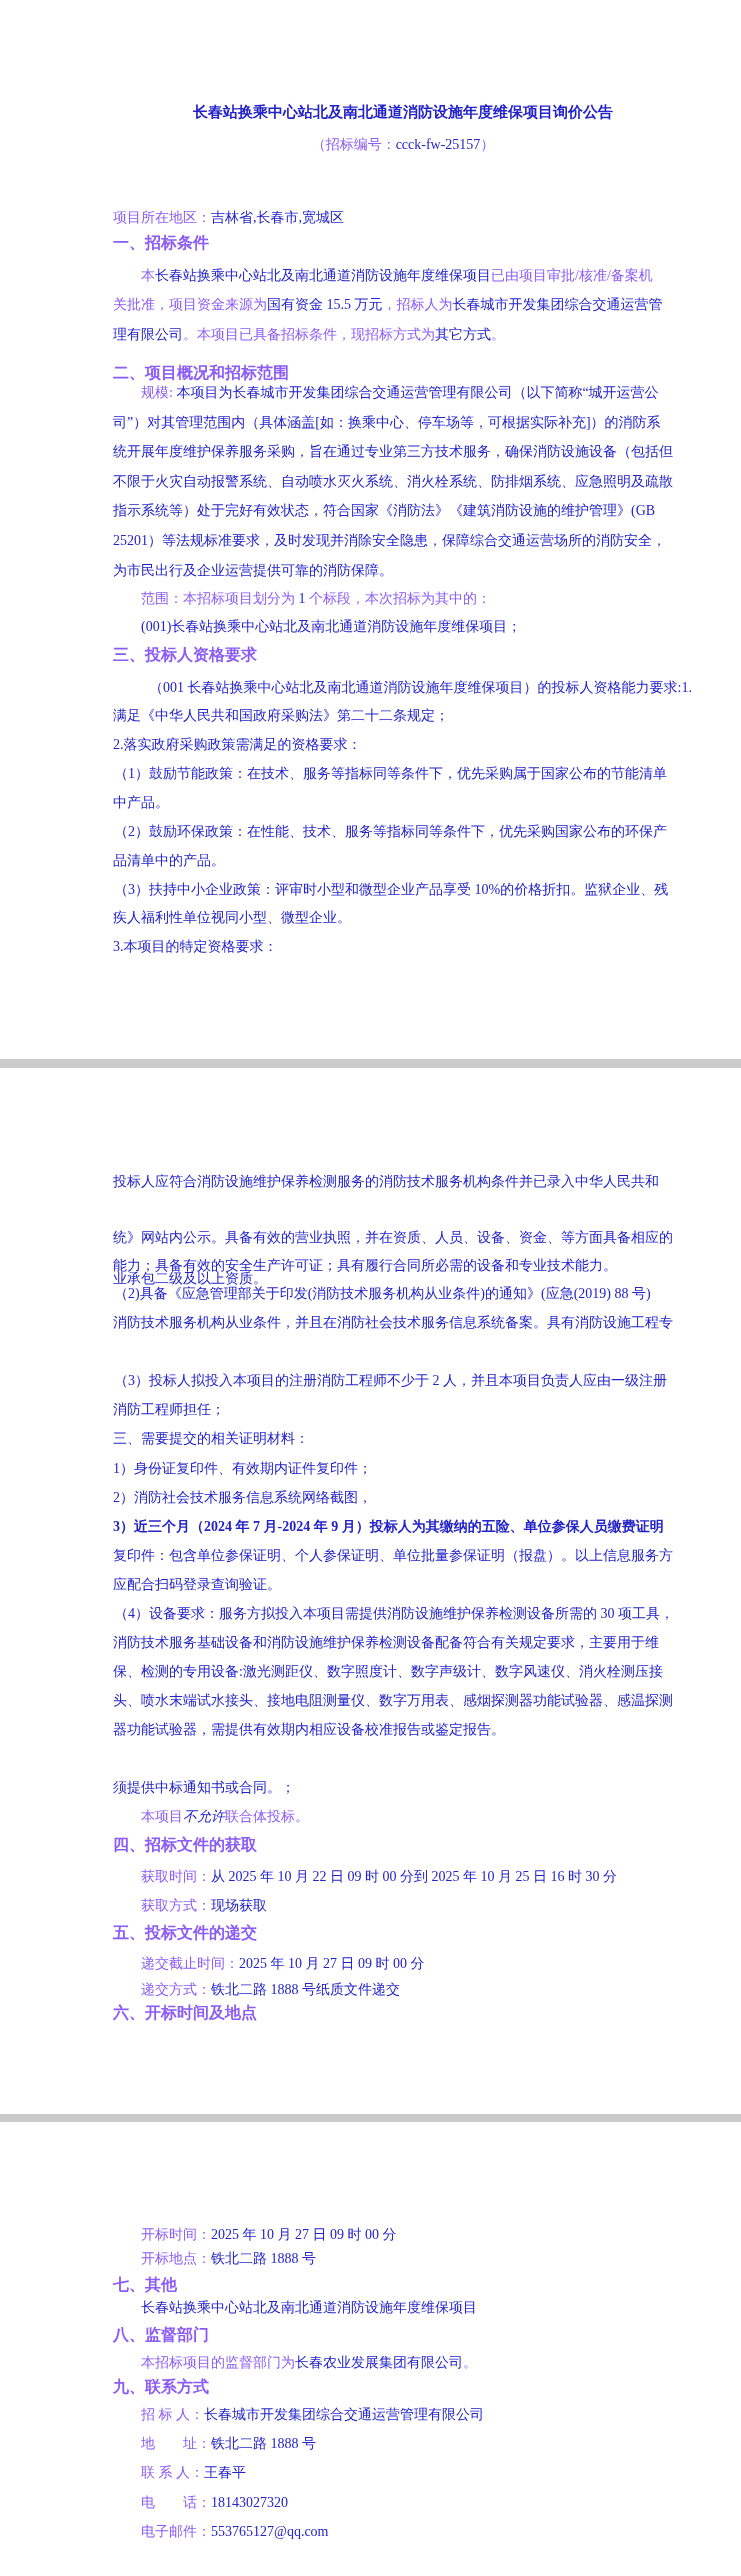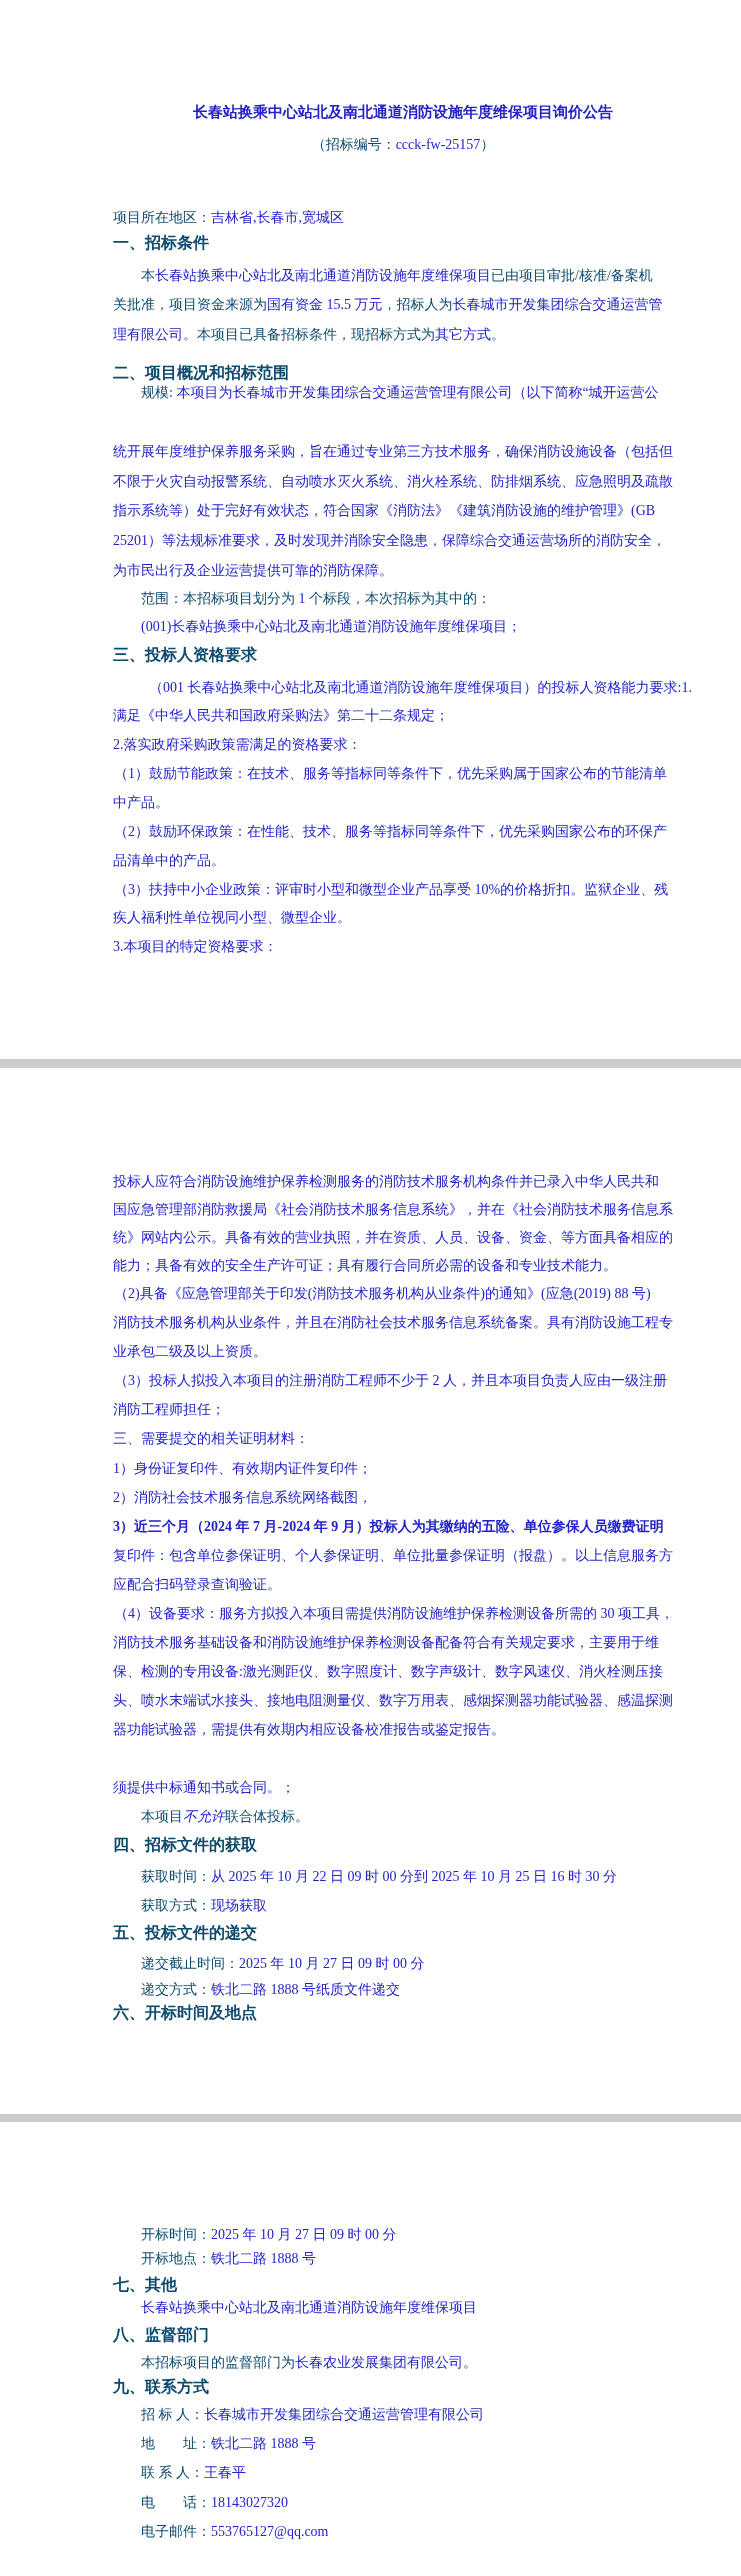--- a/index.html
+++ b/index.html
@@ -9,66 +9,66 @@
   }
   html,body{margin:0;padding:0;background:#ffffff;}
   body{width:742px;height:3199px;position:relative;font-family:"Liberation Serif","DejaVu Serif",serif;}
   #doc{position:absolute;left:0;top:0;width:742px;height:3199px;background:#fff;overflow:hidden;}
   .ln{position:absolute;white-space:pre;line-height:18.5px;color:#000;}
   .k-title{font-size:15px;font-weight:bold;}
   .k-sub{font-size:14px;}
   .k-h{font-size:16px;font-weight:bold;}
   .k-p{font-size:14px;}
   .ctr{left:0;width:100%;text-align:center;margin-left:32px;}
-  .c-k{color:#0c4a6e;}
+  .c-k{color:#8b5cf6;}
   .c-b{color:var(--blue);}
   .c-i{color:var(--blue);font-style:italic;}
   .pagesep{position:absolute;left:0;width:742px;background:var(--sep);}
   #sep1{top:1059px;height:8.8px;}
   #sep2{top:2114px;height:7.7px;}
 </style>
 </head>
 <body>
 
 <div id="doc">
 
   <div class="ln k-title ctr" style="top: 103px;"><span class="c-b">长春站换乘中心站北及南北通道消防设施年度维保项目询价公告</span></div>
     <div class="ln k-sub ctr" style="top: 136px;"><span class="c-k">（招标编号：</span><span class="c-b">ccck-fw-25157</span><span class="c-k">）</span></div>
     <div class="ln k-p" style="top: 209px; left: 113px;"><span class="c-k">项目所在地区：</span><span class="c-b">吉林省,长春市,宽城区</span></div>
     <div class="ln k-h" style="top: 234px; left: 113px;"><span class="c-k">一、招标条件</span></div>
     <div class="ln k-p" style="top: 267px; left: 141px;"><span class="c-k">本</span><span class="c-b">长春站换乘中心站北及南北通道消防设施年度维保项目</span><span class="c-k">已由项目审批/核准/备案机</span></div>
     <div class="ln k-p" style="top: 296px; left: 113px;"><span class="c-k">关批准，项目资金来源为</span><span class="c-b">国有资金 15.5 万元</span><span class="c-k">，招标人为</span><span class="c-b">长春城市开发集团综合交通运营管</span></div>
     <div class="ln k-p" style="top: 326px; left: 113px;"><span class="c-b">理有限公司</span><span class="c-k">。本项目已具备招标条件，现招标方式为</span><span class="c-b">其它方式</span><span class="c-k">。</span></div>
     <div class="ln k-h" style="top: 364px; left: 113px; text-align: right;"><span class="c-k">二、项目概况和招标范围</span></div>
     <div class="ln k-p" style="top: 384px; left: 141px;"><span class="c-k">规模: </span><span class="c-b">本项目为长春城市开发集团综合交通运营管理有限公司（以下简称“城开运营公</span></div>
+    <div class="ln k-p" style="top: 414px; left: 113px;"><span class="c-b">司”）对其管理范围内（具体涵盖[如：换乘中心、停车场等，可根据实际补充]）的消防系</span></div>
     <div class="ln k-p" style="top: 443px; left: 113px;"><span class="c-b">统开展年度维护保养服务采购，旨在通过专业第三方技术服务，确保消防设施设备（包括但</span></div>
     <div class="ln k-p" style="top: 473px; left: 113px;"><span class="c-b">不限于火灾自动报警系统、自动喷水灭火系统、消火栓系统、防排烟系统、应急照明及疏散</span></div>
     <div class="ln k-p" style="top: 502px; left: 113px;"><span class="c-b">指示系统等）处于完好有效状态，符合国家《消防法》《建筑消防设施的维护管理》(GB</span></div>
     <div class="ln k-p" style="top: 532px; left: 113px;"><span class="c-b">25201）等法规标准要求，及时发现并消除安全隐患，保障综合交通运营场所的消防安全，</span></div>
     <div class="ln k-p" style="top: 562px; left: 113px;"><span class="c-b">为市民出行及企业运营提供可靠的消防保障。</span></div>
     <div class="ln k-p" style="top: 590px; left: 141px;"><span class="c-k">范围：本招标项目划分为 </span><span class="c-b">1</span><span class="c-k"> 个标段，本次招标为其中的：</span></div>
     <div class="ln k-p" style="top: 618px; left: 141px;"><span class="c-b">(001)长春站换乘中心站北及南北通道消防设施年度维保项目；</span></div>
     <div class="ln k-h" style="top: 646px; left: 113px;"><span class="c-k">三、投标人资格要求</span></div>
     <div class="ln k-p" style="top: 679px; left: 141px; margin-left: 8px;"><span class="c-b">（001 长春站换乘中心站北及南北通道消防设施年度维保项目）的投标人资格能力要求:1.</span></div>
     <div class="ln k-p" style="top: 707px; left: 113px;"><span class="c-b">满足《中华人民共和国政府采购法》第二十二条规定；</span></div>
     <div class="ln k-p" style="top: 736px; left: 113px;"><span class="c-b">2.落实政府采购政策需满足的资格要求：</span></div>
     <div class="ln k-p" style="top: 765px; left: 114px;"><span class="c-b">（1）鼓励节能政策：在技术、服务等指标同等条件下，优先采购属于国家公布的节能清单</span></div>
     <div class="ln k-p" style="top: 794px; left: 113px;"><span class="c-b">中产品。</span></div>
     <div class="ln k-p" style="top: 823px; left: 114px;"><span class="c-b">（2）鼓励环保政策：在性能、技术、服务等指标同等条件下，优先采购国家公布的环保产</span></div>
     <div class="ln k-p" style="top: 852px; left: 113px;"><span class="c-b">品清单中的产品。</span></div>
     <div class="ln k-p" style="top: 881px; left: 114px;"><span class="c-b">（3）扶持中小企业政策：评审时小型和微型企业产品享受 10%的价格折扣。监狱企业、残</span></div>
     <div class="ln k-p" style="top: 909px; left: 113px;"><span class="c-b">疾人福利性单位视同小型、微型企业。</span></div>
     <div class="ln k-p" style="top: 938px; left: 113px;"><span class="c-b">3.本项目的特定资格要求：</span></div>
     <div class="ln k-p" style="top: 1173px; left: 113px;"><span class="c-b">投标人应符合消防设施维护保养检测服务的消防技术服务机构条件并已录入中华人民共和</span></div>
-    <div class="ln k-p" style="top: 1201px; left: 113px;"><span class="c-b">国应急管理部消防救援局《社会消防技术服务信息系统》，并在《社会消防技术服务信息系</span></div>
     <div class="ln k-p" style="top: 1229px; left: 113px;"><span class="c-b">统》网站内公示。具备有效的营业执照，并在资质、人员、设备、资金、等方面具备相应的</span></div>
     <div class="ln k-p" style="top: 1257px; left: 113px;"><span class="c-b">能力；具备有效的安全生产许可证；具有履行合同所必需的设备和专业技术能力。</span></div>
     <div class="ln k-p" style="top: 1285px; left: 114px;"><span class="c-b">（2)具备《应急管理部关于印发(消防技术服务机构从业条件)的通知》(应急(2019) 88 号)</span></div>
     <div class="ln k-p" style="top: 1314px; left: 113px;"><span class="c-b">消防技术服务机构从业条件，并且在消防社会技术服务信息系统备案。具有消防设施工程专</span></div>
-    <div class="ln k-p" style="top: 1343px; left: 113px;"><span class="c-b">业承包二级及以上资质。</span></div>
+    <div class="ln k-p" style="top: 1270px; left: 113px;"><span class="c-b">业承包二级及以上资质。</span></div>
     <div class="ln k-p" style="top: 1372px; left: 114px;"><span class="c-b">（3）投标人拟投入本项目的注册消防工程师不少于 2 人，并且本项目负责人应由一级注册</span></div>
     <div class="ln k-p" style="top: 1401px; left: 113px;"><span class="c-b">消防工程师担任；</span></div>
     <div class="ln k-p" style="top: 1430px; left: 113px;"><span class="c-b">三、需要提交的相关证明材料：</span></div>
     <div class="ln k-p" style="top: 1460px; left: 113px;"><span class="c-b">1）身份证复印件、有效期内证件复印件；</span></div>
     <div class="ln k-p" style="top: 1489px; left: 113px;"><span class="c-b">2）消防社会技术服务信息系统网络截图，</span></div>
     <div class="ln k-p" style="top: 1518px; left: 113px; font-weight: bold;"><span class="c-b">3）近三个月（2024 年 7 月-2024 年 9 月）投标人为其缴纳的五险、单位参保人员缴费证明</span></div>
     <div class="ln k-p" style="top: 1547px; left: 113px;"><span class="c-b">复印件：包含单位参保证明、个人参保证明、单位批量参保证明（报盘）。以上信息服务方</span></div>
     <div class="ln k-p" style="top: 1576px; left: 113px;"><span class="c-b">应配合扫码登录查询验证。</span></div>
     <div class="ln k-p" style="top: 1605px; left: 114px;"><span class="c-b">（4）设备要求：服务方拟投入本项目需提供消防设施维护保养检测设备所需的 30 项工具，</span></div>
     <div class="ln k-p" style="top: 1634px; left: 113px;"><span class="c-b">消防技术服务基础设备和消防设施维护保养检测设备配备符合有关规定要求，主要用于维</span></div>

